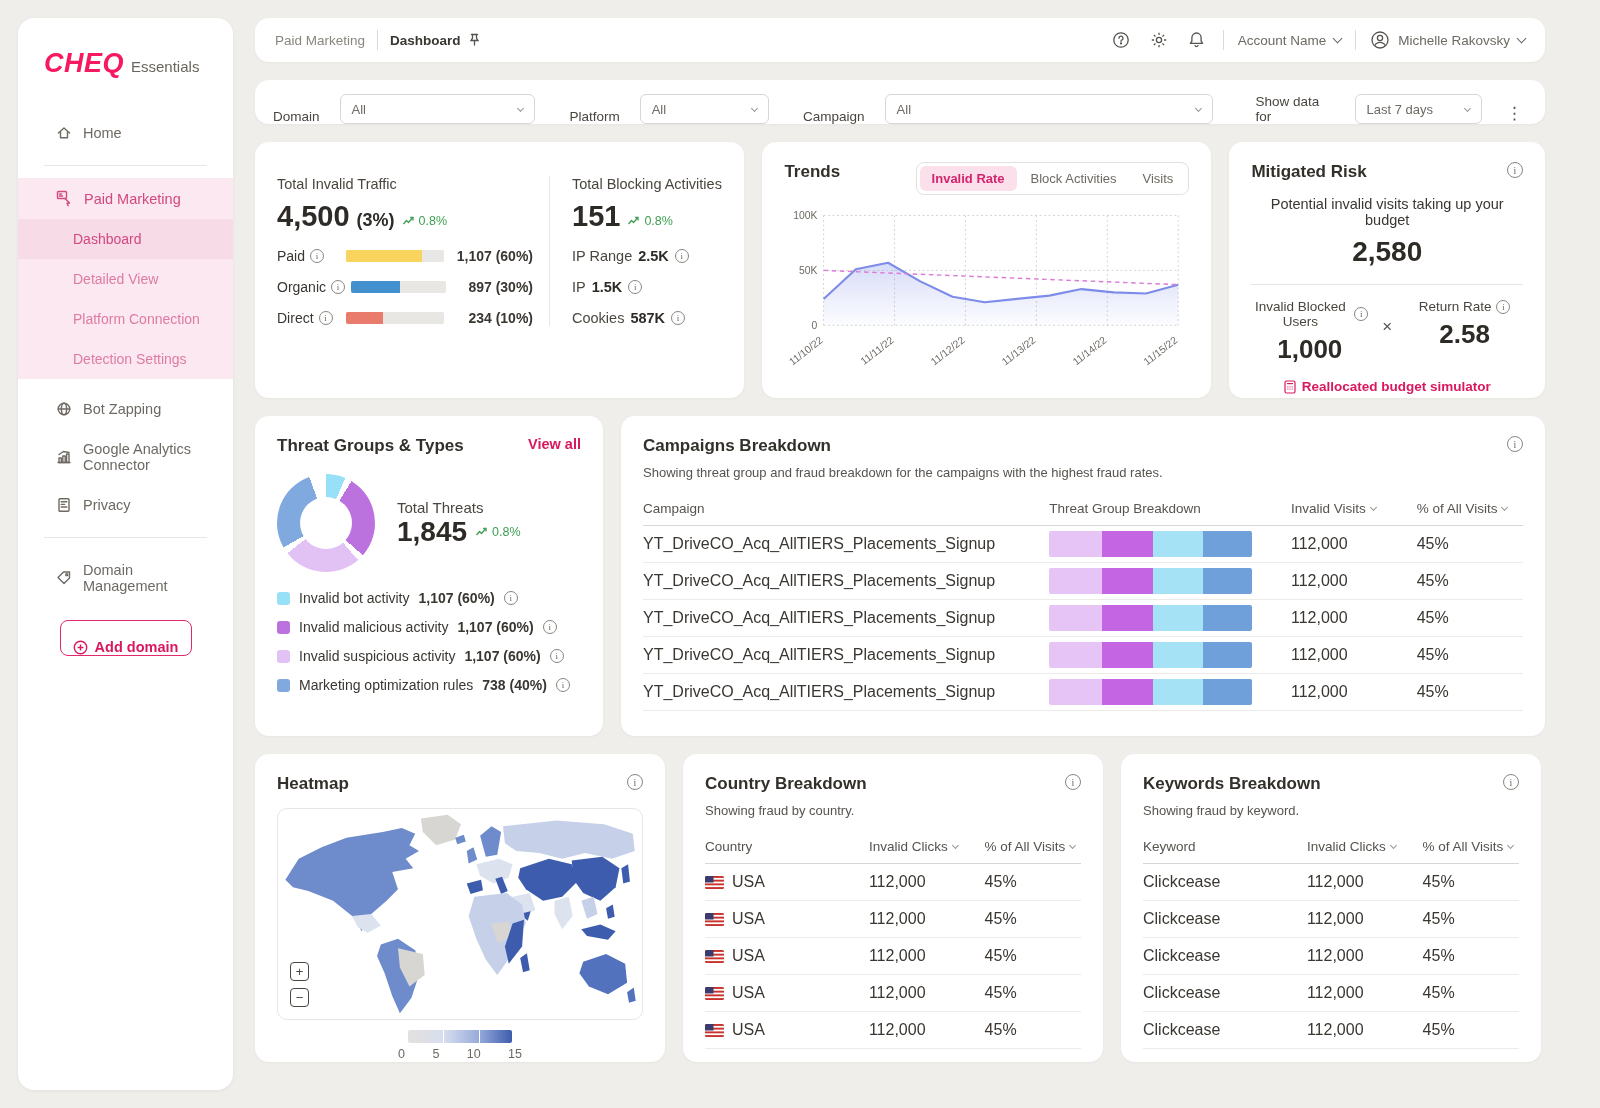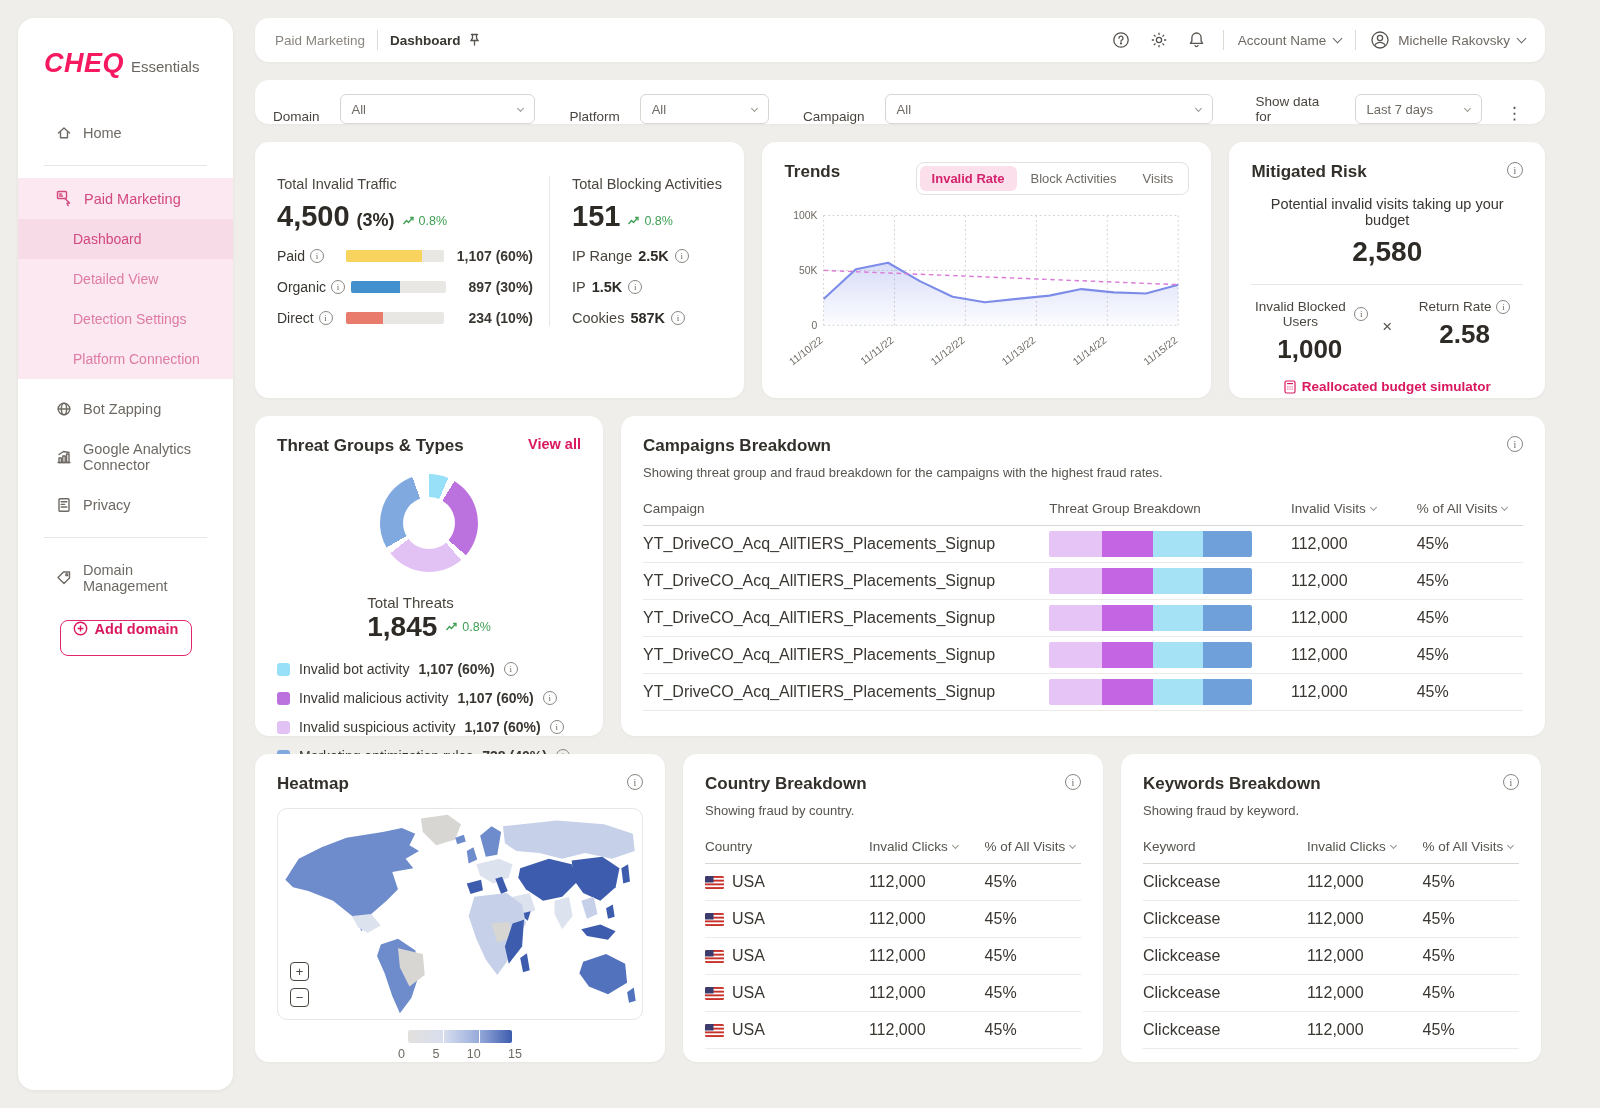--- a/index.html
+++ b/index.html
@@ -23,21 +23,21 @@
   .logo-cheq { font-size:27px; font-weight:800; font-style:italic; color:#F7195F; letter-spacing:.5px; }
   .logo-suffix { font-size:15px; color:#6A655F; }
   .nav-item { display:flex; align-items:center; gap:11px; padding:12px 38px; font-size:14.5px; color:#6E6963; cursor:pointer; }
   .nav-item svg { flex:0 0 auto; }
   .side-divider { height:1px; background:#E8E6E2; margin:12px 26px; }
   .pm-group { background:#FBE8F0; }
   .pm-group .nav-item { color:#D2487F; }
   .pm-sub { padding:12px 26px 12px 55px; font-size:14px; color:#DE7BA4; cursor:pointer; }
   .pm-sub.active { background:#F7DCE7; color:#D2487F; }
   .add-domain-btn {
-    margin:14px auto 0 auto; display:flex; align-items:flex-start; justify-content:center; gap:7px;
+    margin:14px auto 0 auto; display:flex; align-items:flex-end; justify-content:center; gap:7px;
     width:132px; height:36px; border:1.5px solid #E0286F; border-radius:8px;
     color:#D9185F; font-size:14.5px; font-weight:700; cursor:pointer; background:#fff;
   }
 
   
   .main { position:absolute; left:255px; top:18px; width:1290px; }
 
   .topbar {
     height:44px; display:flex; align-items:center; justify-content:space-between; padding:0 20px;
   }
@@ -103,21 +103,21 @@
   .risk-div { height:1px; background:#E8E6E2; margin:16px 0 14px 0; }
   .risk-cols { display:flex; align-items:flex-start; justify-content:center; gap:14px; }
   .risk-col { flex:1; }
   .risk-col-label { font-size:13.5px; color:#4A463F; display:flex; align-items:center; justify-content:center; gap:5px; }
   .risk-col-num { font-size:26px; font-weight:700; color:#2E2B27; margin-top:5px; }
   .risk-x { font-size:17px; color:#57534E; margin-top:18px; }
   .risk-link { margin-top:14px; display:inline-flex; align-items:center; gap:6px; color:#D9185F; font-size:13.5px; font-weight:700; cursor:pointer; }
 
   
   .threats { width:348px; height:320px; }
-  .donut-wrap { display:flex; align-items:center; gap:22px; margin-top:18px;flex-direction:column; }
+  .donut-wrap { display:flex; align-items:center; gap:22px; margin-top:18px; }
   .donut { width:98px; height:98px; border-radius:50%; position:relative; flex:0 0 auto; }
   .donut::after { content:''; position:absolute; inset:23px; background:#fff; border-radius:50%; }
   .tt-label { font-size:15px; color:#4A463F; }
   .tt-num-line { display:flex; align-items:center; gap:8px; }
   .tt-num { font-size:28px; font-weight:700; color:#2E2B27; }
   .legend { margin-top:18px; }
   .leg-row { display:flex; align-items:center; gap:9px; margin-top:13px; font-size:14px; color:#3A3631; }
   .swatch { width:13px; height:13px; border-radius:3px; flex:0 0 auto; }
   .leg-val { font-weight:700; }
   .view-all { color:#D9185F; font-size:14.5px; font-weight:700; cursor:pointer; }
@@ -187,22 +187,22 @@
     <div class="nav-item" style="font-weight:400;">
       <svg class="lineicon" width="17" height="17" viewBox="0 0 17 17">
           <rect x="1.5" y="1.5" width="9" height="7" rx="1"></rect>
           <path d="M3.5 4 h2 M3.5 6 h3"></path>
           <path d="M9 8.5 L13.5 13 L11 13.3 L12.2 15.6"></path>
         </svg>
       <span>Paid Marketing</span>
     </div>
     <div class="pm-sub active">Dashboard</div>
     <div class="pm-sub">Detailed View</div>
+    <div class="pm-sub">Platform Connection</div>
     <div class="pm-sub">Detection Settings</div>
-    <div class="pm-sub">Platform Connection</div>
   </div>
 
   <div style="margin-top:10px;">
     <div class="nav-item">
       <svg class="lineicon" width="16" height="16" viewBox="0 0 16 16">
           <circle cx="8" cy="8" r="5.8"></circle>
           <ellipse cx="8" cy="8" rx="2.6" ry="5.8"></ellipse>
           <path d="M2.2 8 H13.8"></path>
         </svg>
       <span>Bot Zapping</span>

